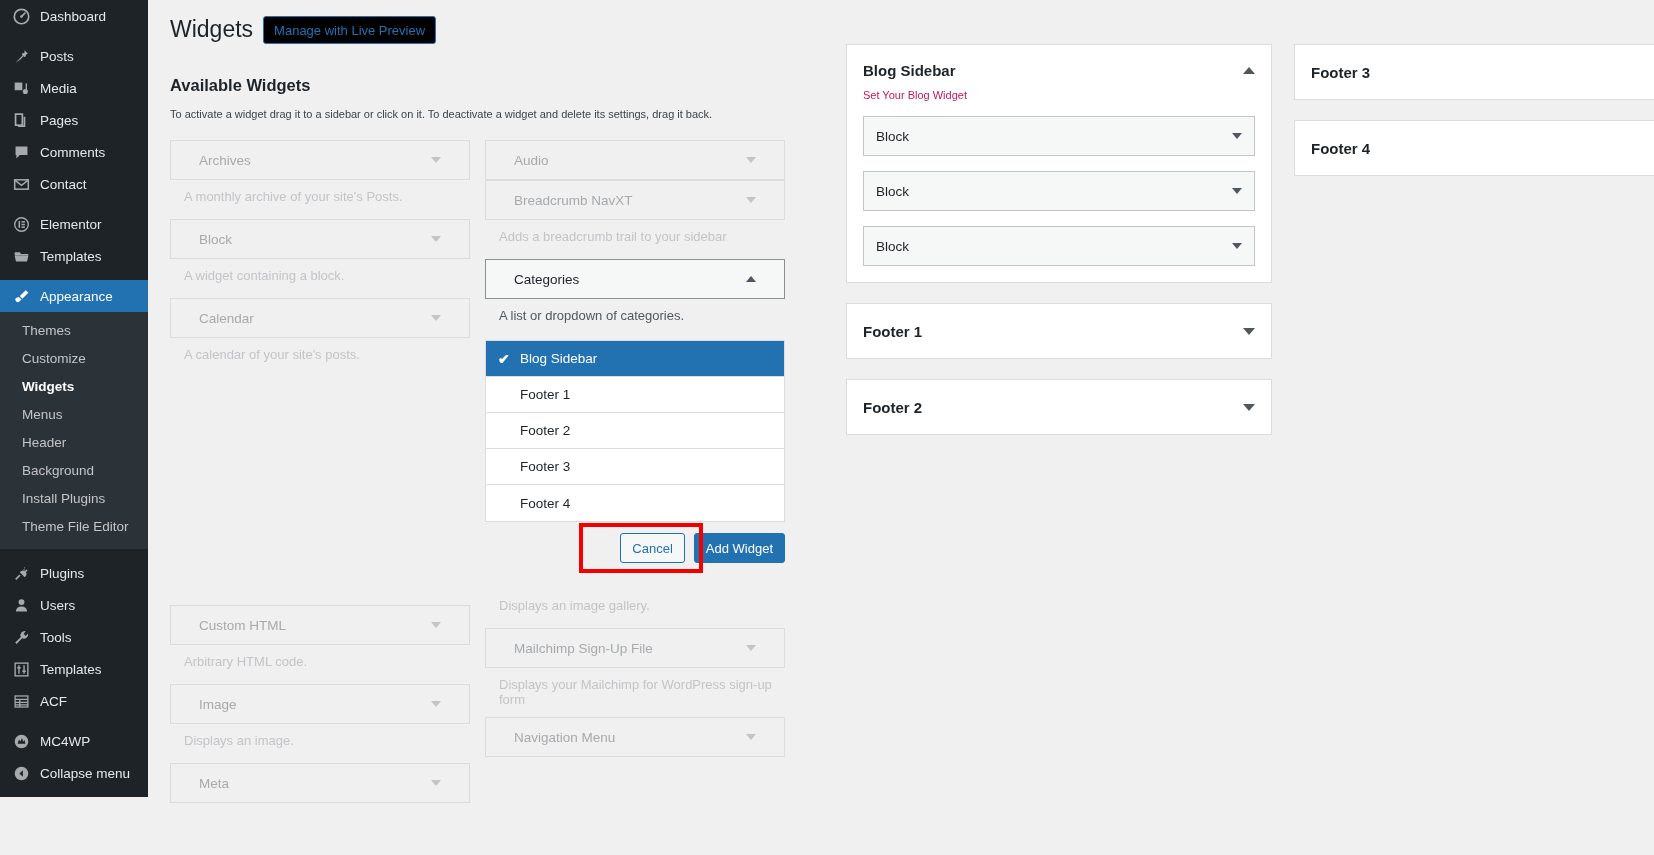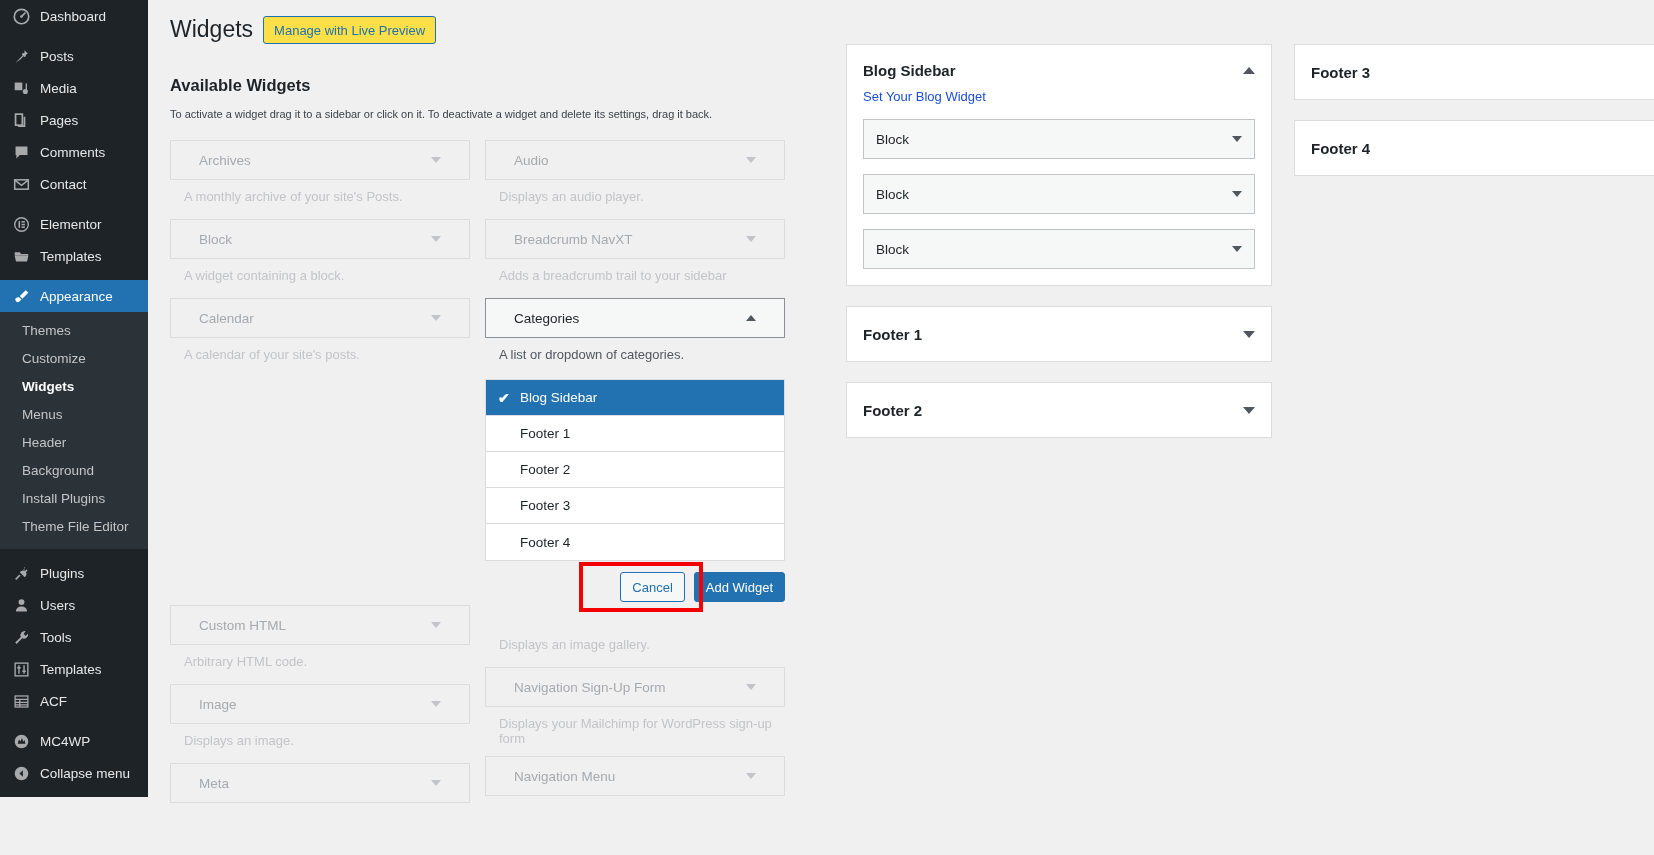--- a/index.html
+++ b/index.html
@@ -71,21 +71,21 @@
 
   .title-row { display: flex; align-items: center; gap: 10px; height: 40px; }
   .page-title {
     font-size: 23px; font-weight: 400; color: #1d2327;
     line-height: 1.3;
   }
   .live-preview-btn {
     display: inline-flex; align-items: center;
     height: 28px; padding: 0 10px;
     border: 1px solid #2271b1; border-radius: 3px;
-    background: #fde047; color: #2271b1;
+    background: #000000; color: #2271b1;
     font-size: 13px; cursor: pointer;
   }
 
   .section-head {
     margin-top: 26px;
     font-size: 16.5px; font-weight: 700; color: #1d2327;
   }
   .section-desc {
     margin-top: 13px; font-size: 11px; color: #3c434a;
   }
@@ -196,21 +196,21 @@
     height: 56px;
     display: flex; align-items: center;
     padding: 0 16px;
   }
   .sb-panel-open { padding: 17px 16px 16px 16px; }
   .sb-title {
     font-size: 15px; font-weight: 700; color: #1d2327;
     flex: 1 1 auto;
   }
   .sb-sub {
-    font-size: 13px; color: #1d4ed8; margin-top: 10px;
+    font-size: 11px; color: #be185d; margin-top: 10px;
   }
   .sb-toggle {
     width: 0; height: 0;
     border-left: 6px solid transparent;
     border-right: 6px solid transparent;
     border-top: 7px solid #50575e;
     cursor: pointer;
   }
   .sb-toggle.up {
     border-top: none;
@@ -465,21 +465,20 @@
           <span class="caret"></span>
         </div>
       </div>
 
       <div class="wcol right">
 
         <div class="widget-box">
           <span class="wname">Audio</span>
           <span class="caret"></span>
         </div>
-        <div class="widget-desc">Displays an audio player.</div>
 
         <div class="widget-box">
           <span class="wname">Breadcrumb NavXT</span>
           <span class="caret"></span>
         </div>
         <div class="widget-desc">Adds a breadcrumb trail to your sidebar</div>
 
         <div class="widget-box open">
           <span class="wname">Categories</span>
           <span class="caret"></span>
@@ -513,21 +512,21 @@
           <button class="btn btn-secondary">Cancel</button>
           <button class="btn btn-primary">Add Widget</button>
           <div class="hl-box" style="left:94px; top:-10px; width:124px; height:50px;"></div>
         </div>
 
         <div style="height:26px;"></div>
 
         <div class="widget-desc">Displays an image gallery.</div>
 
         <div class="widget-box">
-          <span class="wname">Navigation Sign-Up Form</span>
+          <span class="wname">Mailchimp Sign-Up File</span>
           <span class="caret"></span>
         </div>
         <div class="widget-desc">Displays your Mailchimp for WordPress sign-up form</div>
 
         <div class="widget-box">
           <span class="wname">Navigation Menu</span>
           <span class="caret"></span>
         </div>
       </div>
     </div>

